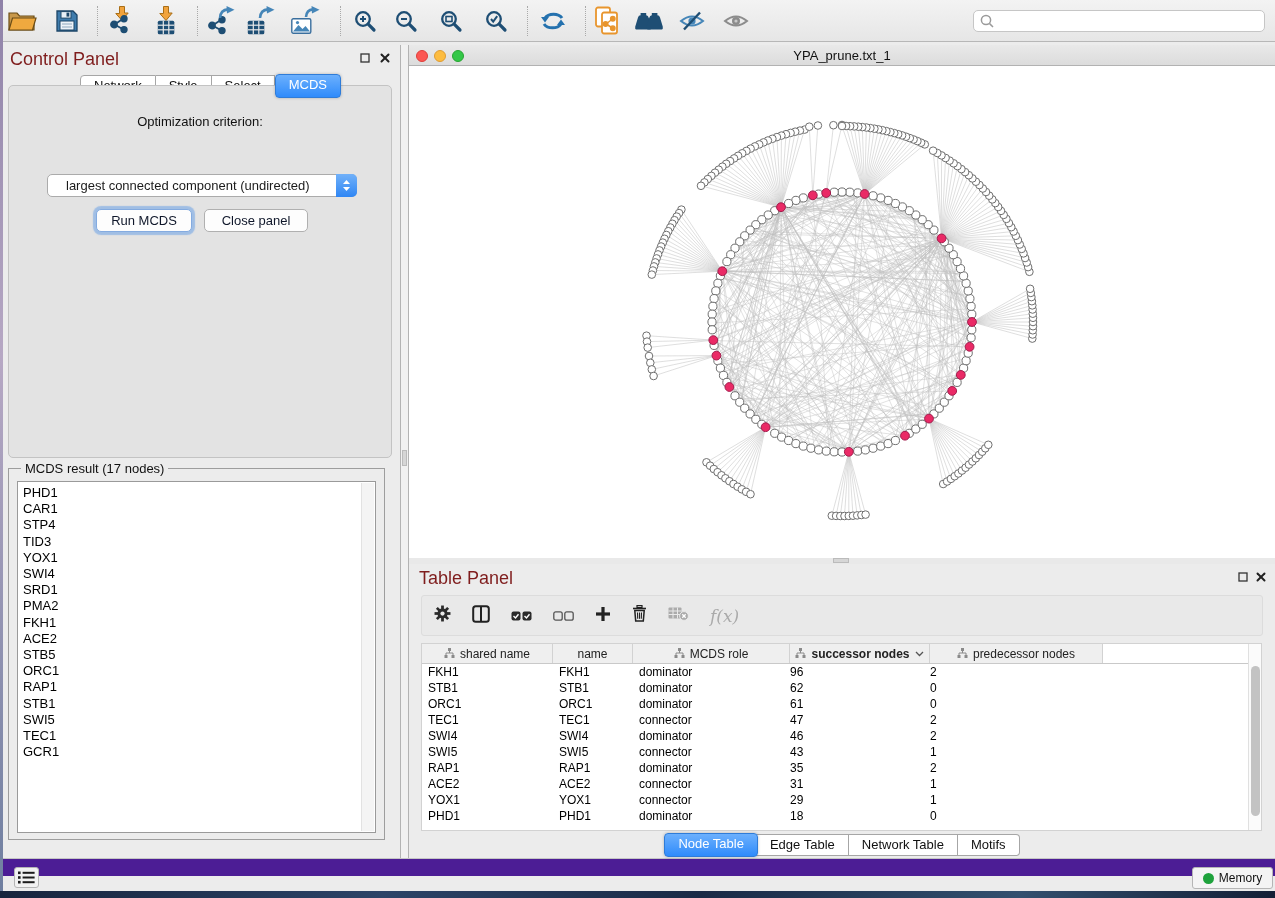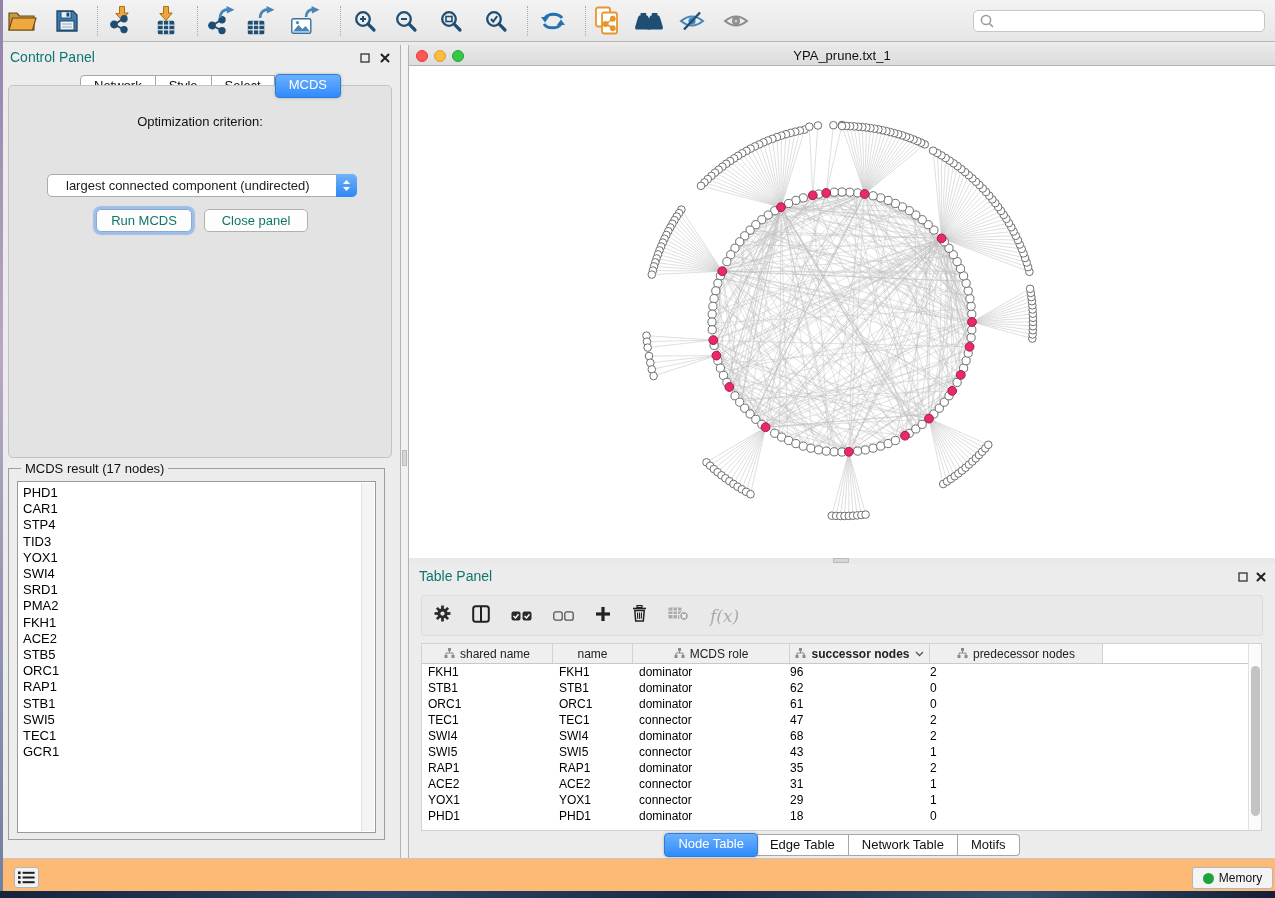--- a/index.html
+++ b/index.html
@@ -13,38 +13,38 @@
 .tbtn{position:absolute;top:4px;width:34px;height:34px;display:flex;align-items:center;justify-content:center;
   background:none;border:none;padding:0}
 .tsep{position:absolute;top:6px;width:0;height:30px;border-left:1px dotted #a9a9a9}
 .searchbox{position:absolute;left:973px;top:10px;width:292px;height:22px;background:#fff;
   border:1px solid #c6c6c6;border-radius:5px;display:flex;align-items:center;padding:0 6px;gap:4px}
 .searchbox input{border:none;outline:none;flex:1;font:12px "Liberation Sans",sans-serif;background:transparent}
 
 
 .cpanel{position:absolute;left:0;top:45px;width:400px;height:813px;background:#ececec}
 .panel-head{position:absolute;left:0;top:0;width:100%;height:24px}
-.panel-title{position:absolute;left:10px;top:4px;font-size:14px;color:#0f766e}
+.panel-title{position:absolute;left:10px;top:4px;font-size:18px;color:#7f1d1d}
 .mini-ic{position:absolute;top:6px;width:13px;height:13px;display:flex;align-items:center;justify-content:center}
 .segbar{position:absolute;display:flex}
 .seg{background:#fff;border:1px solid #a6a6a6;border-left:none;padding:2px 13px 3px;font-size:13px;color:#111;white-space:nowrap}
 .seg:first-child{border-left:1px solid #a6a6a6;border-radius:4px 0 0 4px}
 .seg:last-child{border-radius:0 4px 4px 0}
 .seg.sel{background:linear-gradient(#6cb0fd,#2f8bfb);color:#fff;border:1px solid #2f7cd8;border-radius:4px;
   margin:-1px -1px -1px 0;position:relative;z-index:2;box-shadow:0 0 3px rgba(0,0,0,.25)}
 .cbox{position:absolute;left:8px;top:40px;width:384px;height:373px;background:#e3e3e3;
   border:1px solid #c3c3c3;border-radius:5px}
 .opt-label{position:absolute;left:0;top:28px;width:100%;text-align:center;font-size:13px;color:#111}
 .dropdown{position:absolute;left:38px;top:88px;width:310px;height:23px;background:#fff;border:1px solid #ababab;
   border-radius:5px;display:flex;align-items:center}
 .dd-text{flex:1;font-size:13px;padding-left:18px;white-space:nowrap;overflow:hidden}
 .dd-cap{width:21px;height:23px;margin:-1px -1px -1px 0;border-radius:0 5px 5px 0;
   background:linear-gradient(#71b1f9,#2f86f4);display:flex;align-items:center;justify-content:center}
 .btn{position:absolute;height:23px;background:#fdfdfd;border:1px solid #b0b0b0;border-radius:5px;
-  font:13px "Liberation Sans",sans-serif;color:#0f766e;padding:0 10px}
+  font:13px "Liberation Sans",sans-serif;color:#0f172a;padding:0 10px}
 .btn.focused{border:1px solid #84abe0;box-shadow:0 0 1px 3px rgba(106,160,230,.55)}
 .groupbox{position:absolute;left:8px;top:423px;width:377px;height:372px;border:1px solid #9d9d9d}
 .legend{position:absolute;left:12px;top:-8px;background:#ececec;padding:0 4px;font-size:13px;color:#111}
 .listbox{position:absolute;left:8px;top:12px;right:8px;bottom:6px;background:#fff;border:1px solid #9a9a9a;overflow:hidden}
 .listbox .scrolltrack{position:absolute;right:1px;top:1px;bottom:1px;width:13px;background:#f4f4f4;border-left:1px solid #e2e2e2}
 .result-item{font-size:13px;line-height:16.2px;padding-left:5px;color:#000}
 
 
 .vsplit{position:absolute;left:400px;top:45px;width:9px;height:813px;background:#f1f1f1;
   border-left:1px solid #b3b3b3;border-right:1px solid #b3b3b3}
@@ -69,21 +69,21 @@
 .th{display:flex;align-items:center;justify-content:center;gap:5px;background:#efefef;
   border-right:1px solid #d2d2d2;font-size:12px;color:#222;overflow:hidden;white-space:nowrap}
 .tbody .tr{display:flex;height:16px;align-items:center}
 .td{font-size:12px;color:#000;padding-left:6px;white-space:nowrap;overflow:hidden}
 .td.right{text-align:left;padding-right:10px;padding-left:0}
 .vscroll{position:absolute;right:0;top:0;bottom:0;width:13px;background:#fbfbfb;border-left:1px solid #e0e0e0}
 .vthumb{position:absolute;left:1.5px;top:22px;width:9px;height:150px;background:#c3c3c3;border-radius:5px}
 .bottom-tabs{position:absolute;left:0;top:270px;width:100%;display:flex;justify-content:center}
 
 
-.statusbar{position:absolute;left:0;top:858px;width:1275px;height:33px;background:#fdba74;border-top:1px solid #c5c5c5}
+.statusbar{position:absolute;left:0;top:858px;width:1275px;height:18px;background:#4c1d95;border-top:1px solid #c5c5c5}
 .sq-btn{position:absolute;left:14px;top:8px;width:25px;height:21px;background:#f2f2f2;border:1px solid #b5b5b5;
   border-radius:3px;display:flex;align-items:center;justify-content:center}
 .mem-btn{position:absolute;left:1192px;top:8px;width:81px;height:22px;background:#f4f4f4;border:1px solid #b5b5b5;
   border-radius:3px;display:flex;align-items:center;justify-content:center;gap:5px;font-size:12px;color:#111}
 .mem-dot{width:11px;height:11px;border-radius:50%;background:#1ea23c}
 
 
 .purple-strip{position:absolute;left:0;top:0;width:3px;height:893px;
   background:linear-gradient(#8f82a8,#b7a8c4 40%,#6f7fa0)}
 .wallpaper{position:absolute;left:0;top:891px;width:1275px;height:7px;
@@ -1273,21 +1273,21 @@
             <div class="td" style="width: 131px;">TEC1</div>
             <div class="td" style="width: 80px;">TEC1</div>
             <div class="td" style="width: 157px;">connector</div>
             <div class="td right" style="width: 140px;">47</div>
             <div class="td right" style="width: 173px;">2</div>
           </div>
           <div class="tr">
             <div class="td" style="width: 131px;">SWI4</div>
             <div class="td" style="width: 80px;">SWI4</div>
             <div class="td" style="width: 157px;">dominator</div>
-            <div class="td right" style="width: 140px;">68</div>
+            <div class="td right" style="width: 140px;">46</div>
             <div class="td right" style="width: 173px;">2</div>
           </div>
           <div class="tr">
             <div class="td" style="width: 131px;">SWI5</div>
             <div class="td" style="width: 80px;">SWI5</div>
             <div class="td" style="width: 157px;">connector</div>
             <div class="td right" style="width: 140px;">43</div>
             <div class="td right" style="width: 173px;">1</div>
           </div>
           <div class="tr">

